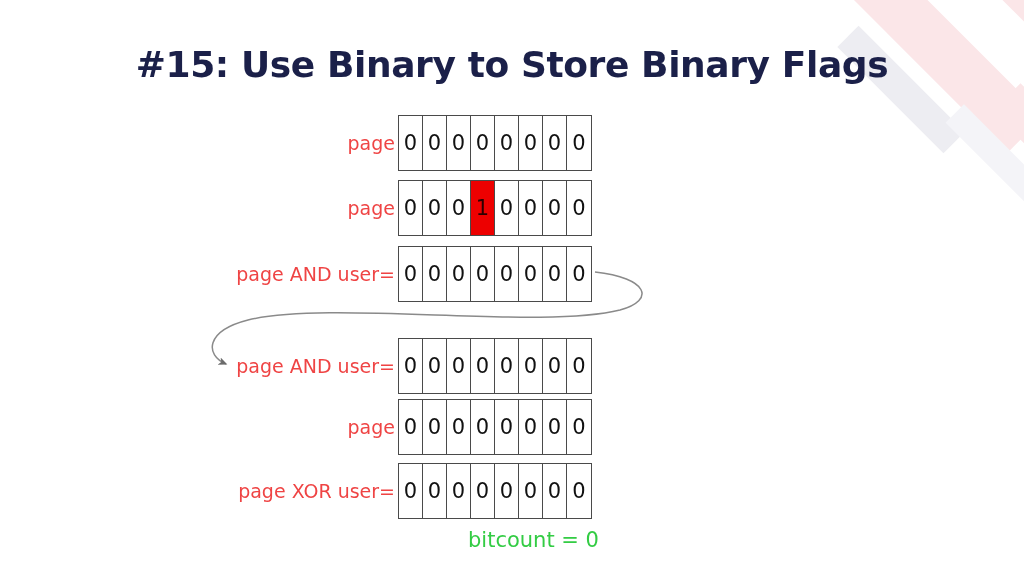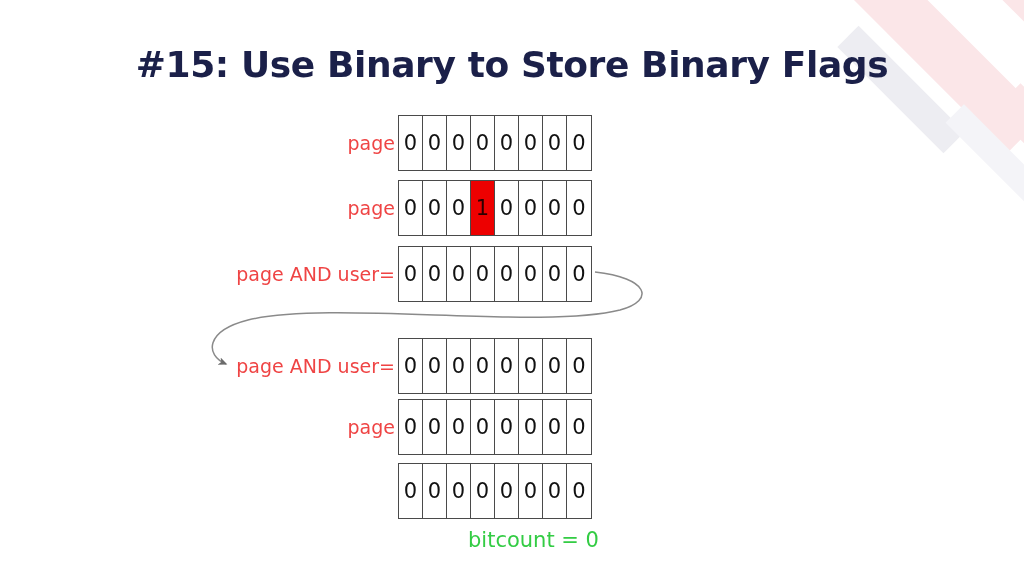--- a/index.html
+++ b/index.html
@@ -212,20 +212,21 @@
         <div class="cell">0</div>
         <div class="cell">0</div>
         <div class="cell">0</div>
         <div class="cell">0</div>
         <div class="cell">0</div>
         <div class="cell">0</div>
       </div>
   </div>
 
   <div class="bitrow" style="left:398px; top:462px;">
+    <span class="row-label">page XOR user=</span>
     <div class="cells">
         <div class="cell">0</div>
         <div class="cell">0</div>
         <div class="cell">0</div>
         <div class="cell">0</div>
         <div class="cell">0</div>
         <div class="cell">0</div>
         <div class="cell">0</div>
         <div class="cell">0</div>
       </div>

